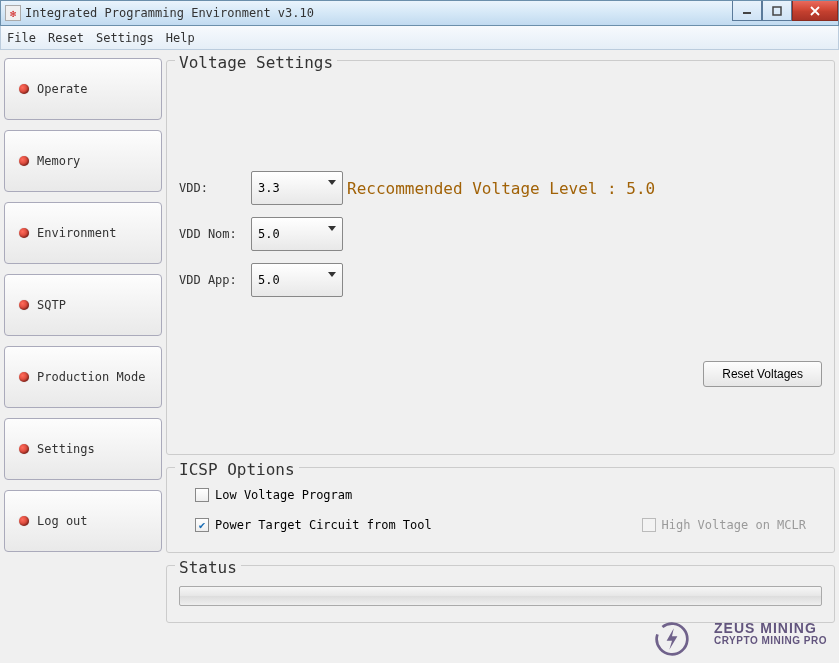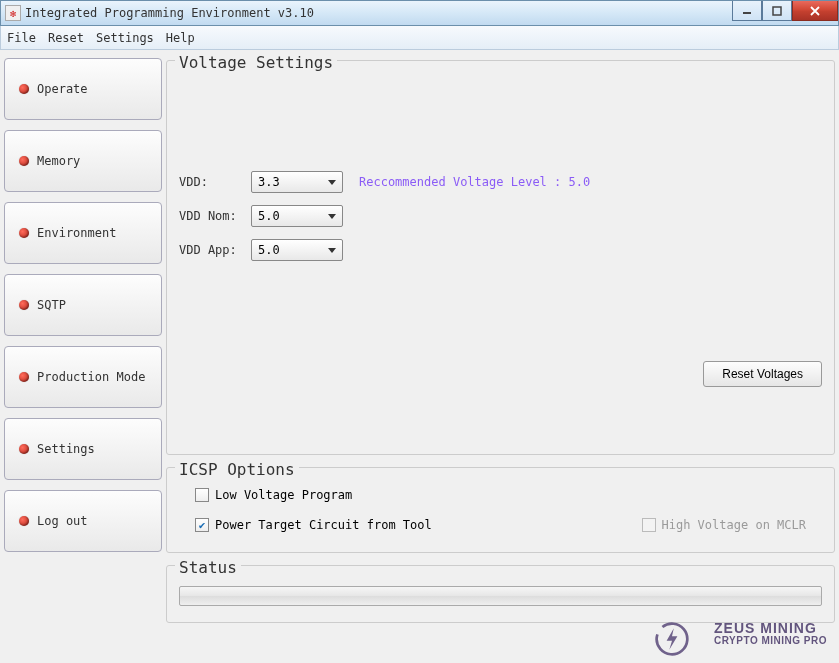--- a/index.html
+++ b/index.html
@@ -125,37 +125,37 @@
 }
 .voltage-group { height: 395px; }
 .form-rows { margin-top: 100px; }
 .row {
   display: flex;
   align-items: center;
   margin-bottom: 12px;
 }
 .row-label { width: 72px; font-size: 12px; color: #333; }
 .select {
-  width: 92px; height: 22px;
+  width: 92px; height: 34px;
   border: 1px solid #888;
   background: linear-gradient(to bottom, #fff, #e8e8e8);
   display: flex; align-items: center;
   padding: 0 6px;
   font-size: 12px;
   position: relative;
   border-radius: 2px;
 }
 .select::after {
   content: "";
   position: absolute; right: 6px; top: 8px;
   border-left: 4px solid transparent;
   border-right: 4px solid transparent;
   border-top: 5px solid #333;
 }
-.reco { margin-left: 16px; color: #8b5cf6; font-size: 12px; }
+.reco { margin-left: 4px; color: #a16207; font-size: 16px; }
 .reset-row {
   position: absolute;
   right: 12px;
   top: 300px;
 }
 .btn {
   height: 26px;
   padding: 0 18px;
   border: 1px solid #999;
   border-radius: 3px;

